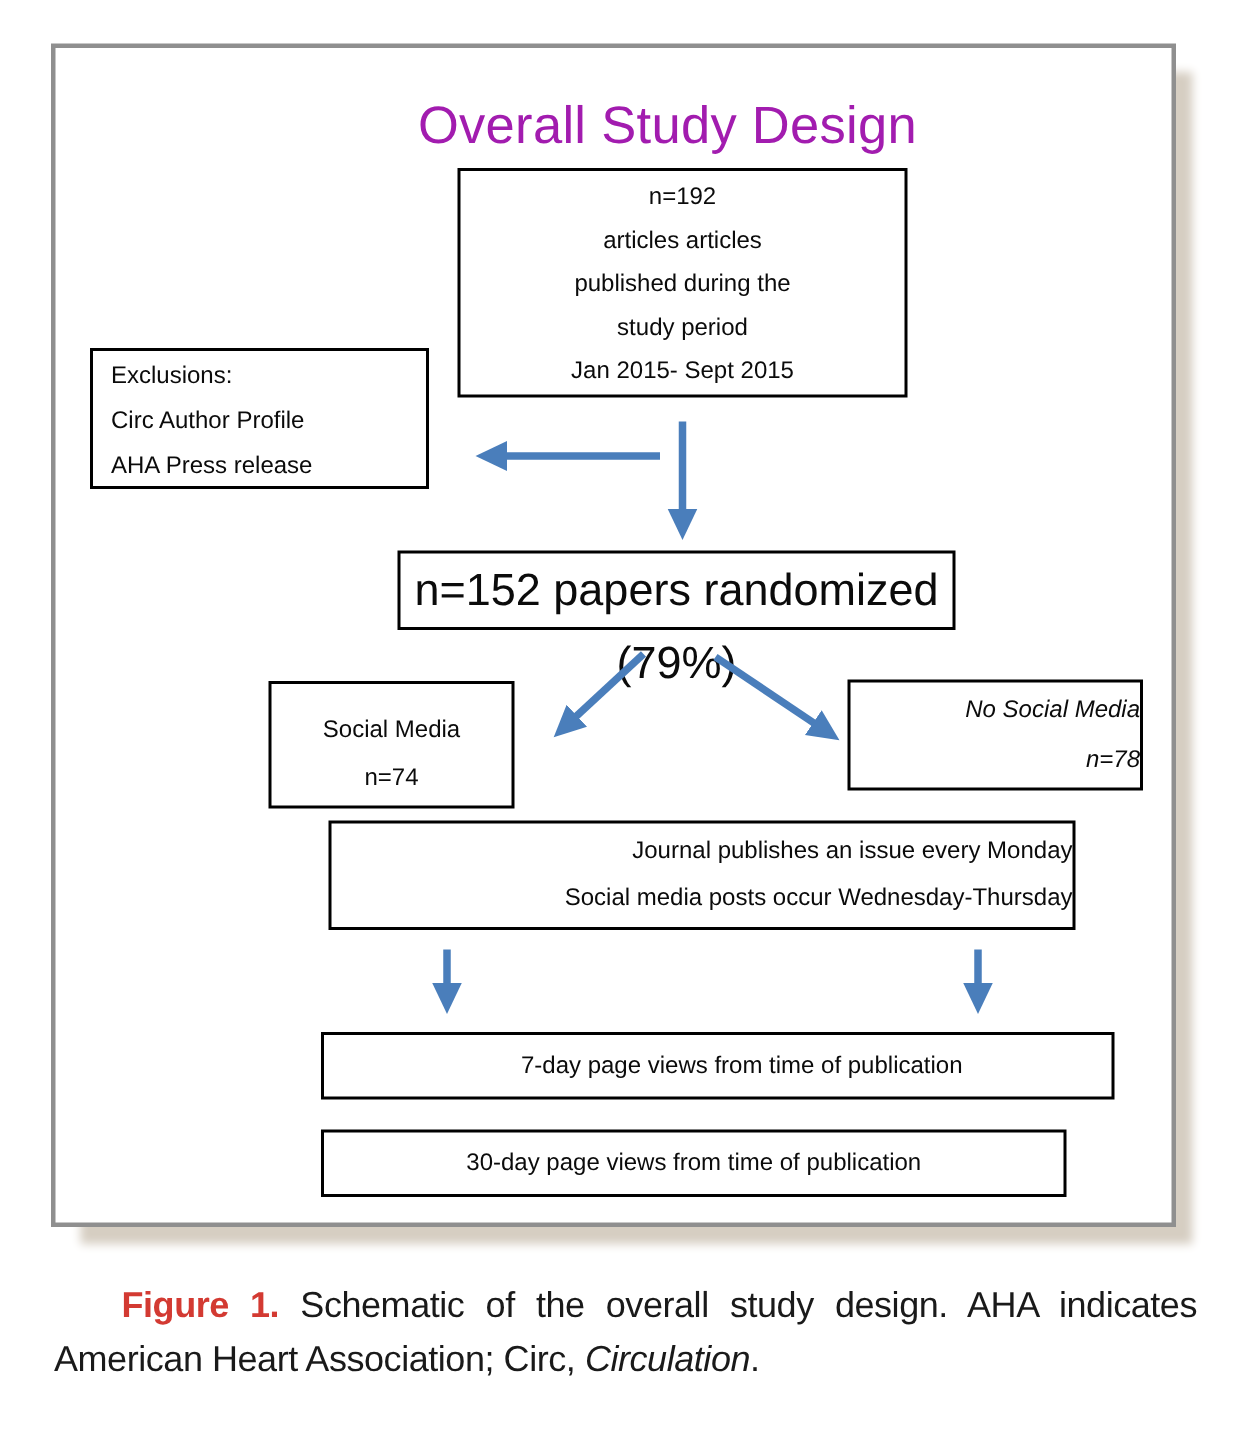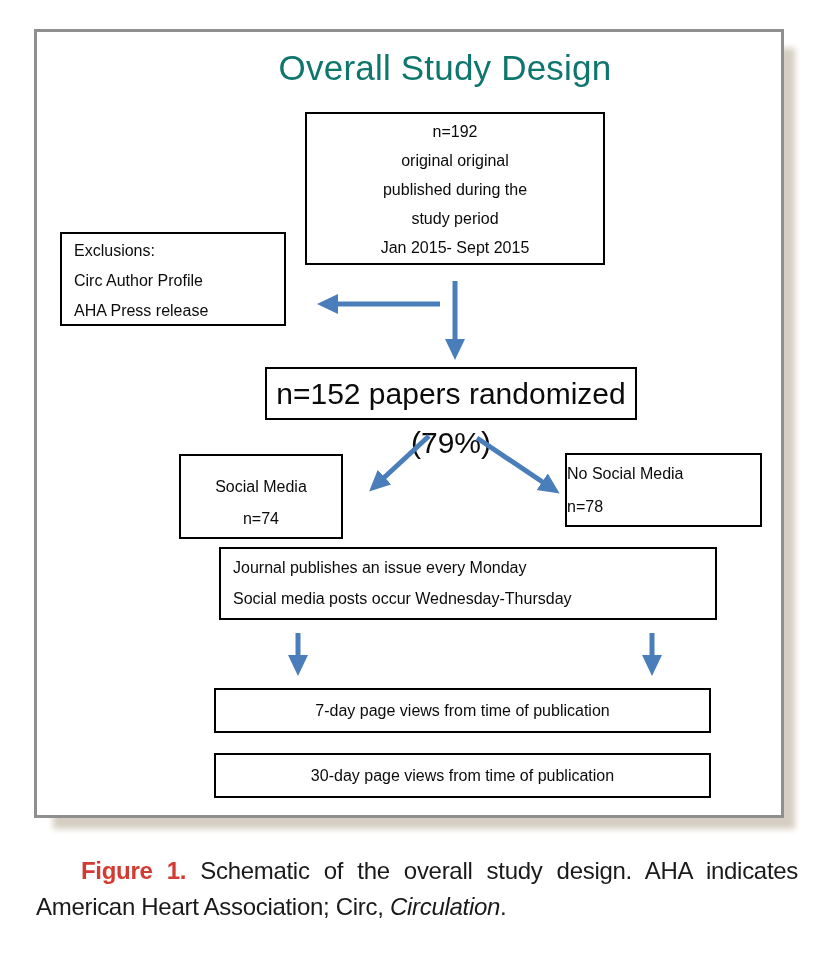--- a/index.html
+++ b/index.html
@@ -15,42 +15,42 @@
   .frame {
     position: absolute;
     left: 34px; top: 29px;
     width: 744px; height: 783px;
     border: 3px solid #8f8f8f;
     background: #ffffff;
     box-shadow: 15px 15px 6px -4px #d6cec2;
   }
   .title {
     position: absolute;
-    left: 205px; top: 48px;
+    left: 205px; top: 64px;
     width: 480px;
     text-align: center;
     font-size: 35px;
     letter-spacing: 0.2px;
-    color: #0f766e;
+    color: #a21caf;
     white-space: nowrap;
   }
   .node {
     position: absolute;
     border: 2px solid #000000;
     background: #ffffff;
     font-size: 16px;
     box-sizing: content-box;
   }
   .b-n192   { left: 305px; top: 112px; width: 296px; height: 146px; text-align: center; line-height: 29px; padding-top: 3px; }
   .b-excl   { left: 60px;  top: 232px; width: 210px; height: 88px;  text-align: left;  line-height: 30px; padding: 2px 0 0 12px; }
   .b-rand   { left: 265px; top: 367px; width: 368px; height: 49px;  text-align: center; line-height: 49px; font-size: 30px; }
   .b-social { left: 179px; top: 454px; width: 160px; height: 66px;  text-align: center; line-height: 32px; padding-top: 15px; }
-  .b-nosoc  { left: 565px; top: 453px; width: 193px; height: 68px;  text-align: left; line-height: 33px; padding-top: 2px; }
-  .b-journal{ left: 219px; top: 547px; width: 482px; height: 66px;  text-align: left;  line-height: 31px; padding: 3px 0 0 12px; }
-  .b-day7   { left: 214px; top: 688px; width: 493px; height: 41px;  text-align: center; line-height: 41px; }
+  .b-nosoc  { left: 565px; top: 453px; width: 193px; height: 68px;  text-align: right; line-height: 33px; padding-top: 2px; font-style: italic; }
+  .b-journal{ left: 219px; top: 547px; width: 482px; height: 66px;  text-align: right;  line-height: 31px; padding: 3px 0 0 12px; }
+  .b-day7   { left: 214px; top: 688px; width: 493px; height: 41px;  text-align: center; line-height: 41px; padding-left: 32px; }
   .b-day30  { left: 214px; top: 753px; width: 493px; height: 41px;  text-align: center; line-height: 41px; }
   .arrows {
     position: absolute;
     left: 0; top: 0;
     width: 834px; height: 954px;
     pointer-events: none;
   }
   .caption {
     position: absolute;
     left: 36px; top: 853px;
@@ -69,21 +69,21 @@
 <body>
 
 <div class="canvas">
 
   <div class="frame"></div>
 
   <div class="title">Overall Study Design</div>
 
   <div class="node b-n192">
     <div>n=192</div>
-    <div>original original</div>
+    <div>articles articles</div>
     <div>published during the</div>
     <div>study period</div>
     <div>Jan 2015- Sept 2015</div>
   </div>
 
   <div class="node b-excl">
     <div>Exclusions:</div>
     <div>Circ Author Profile</div>
     <div>AHA Press release</div>
   </div>

